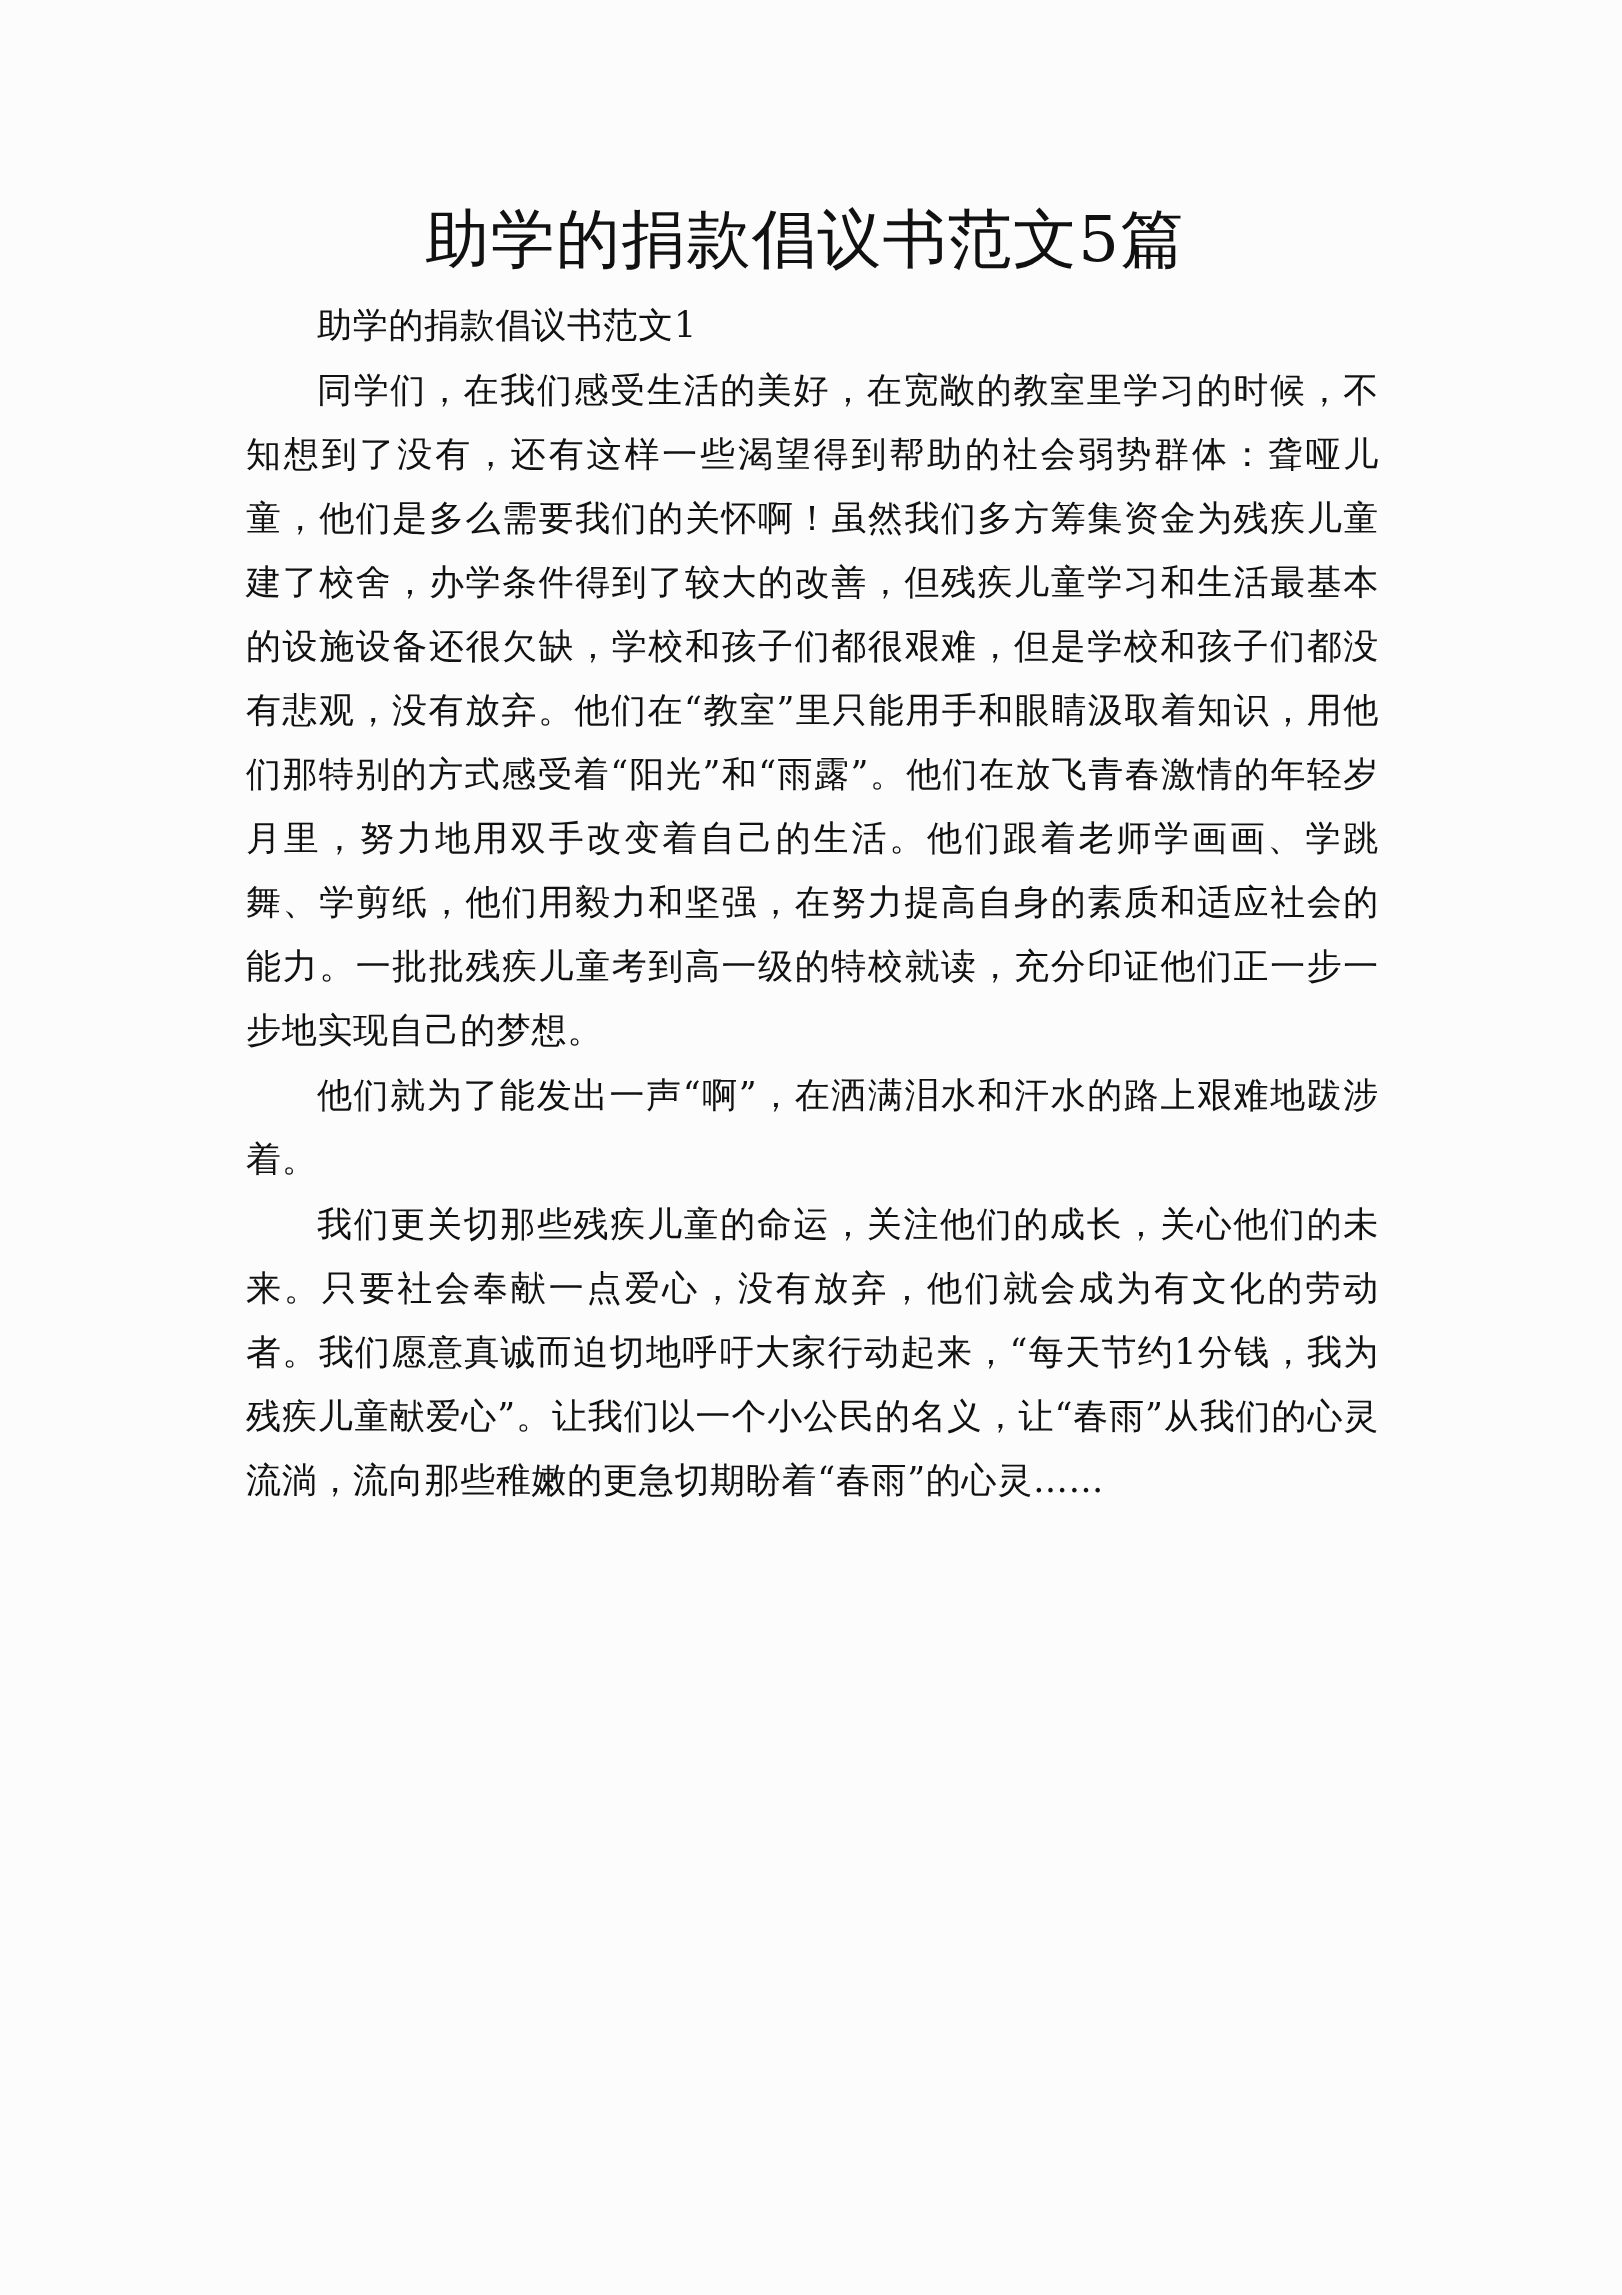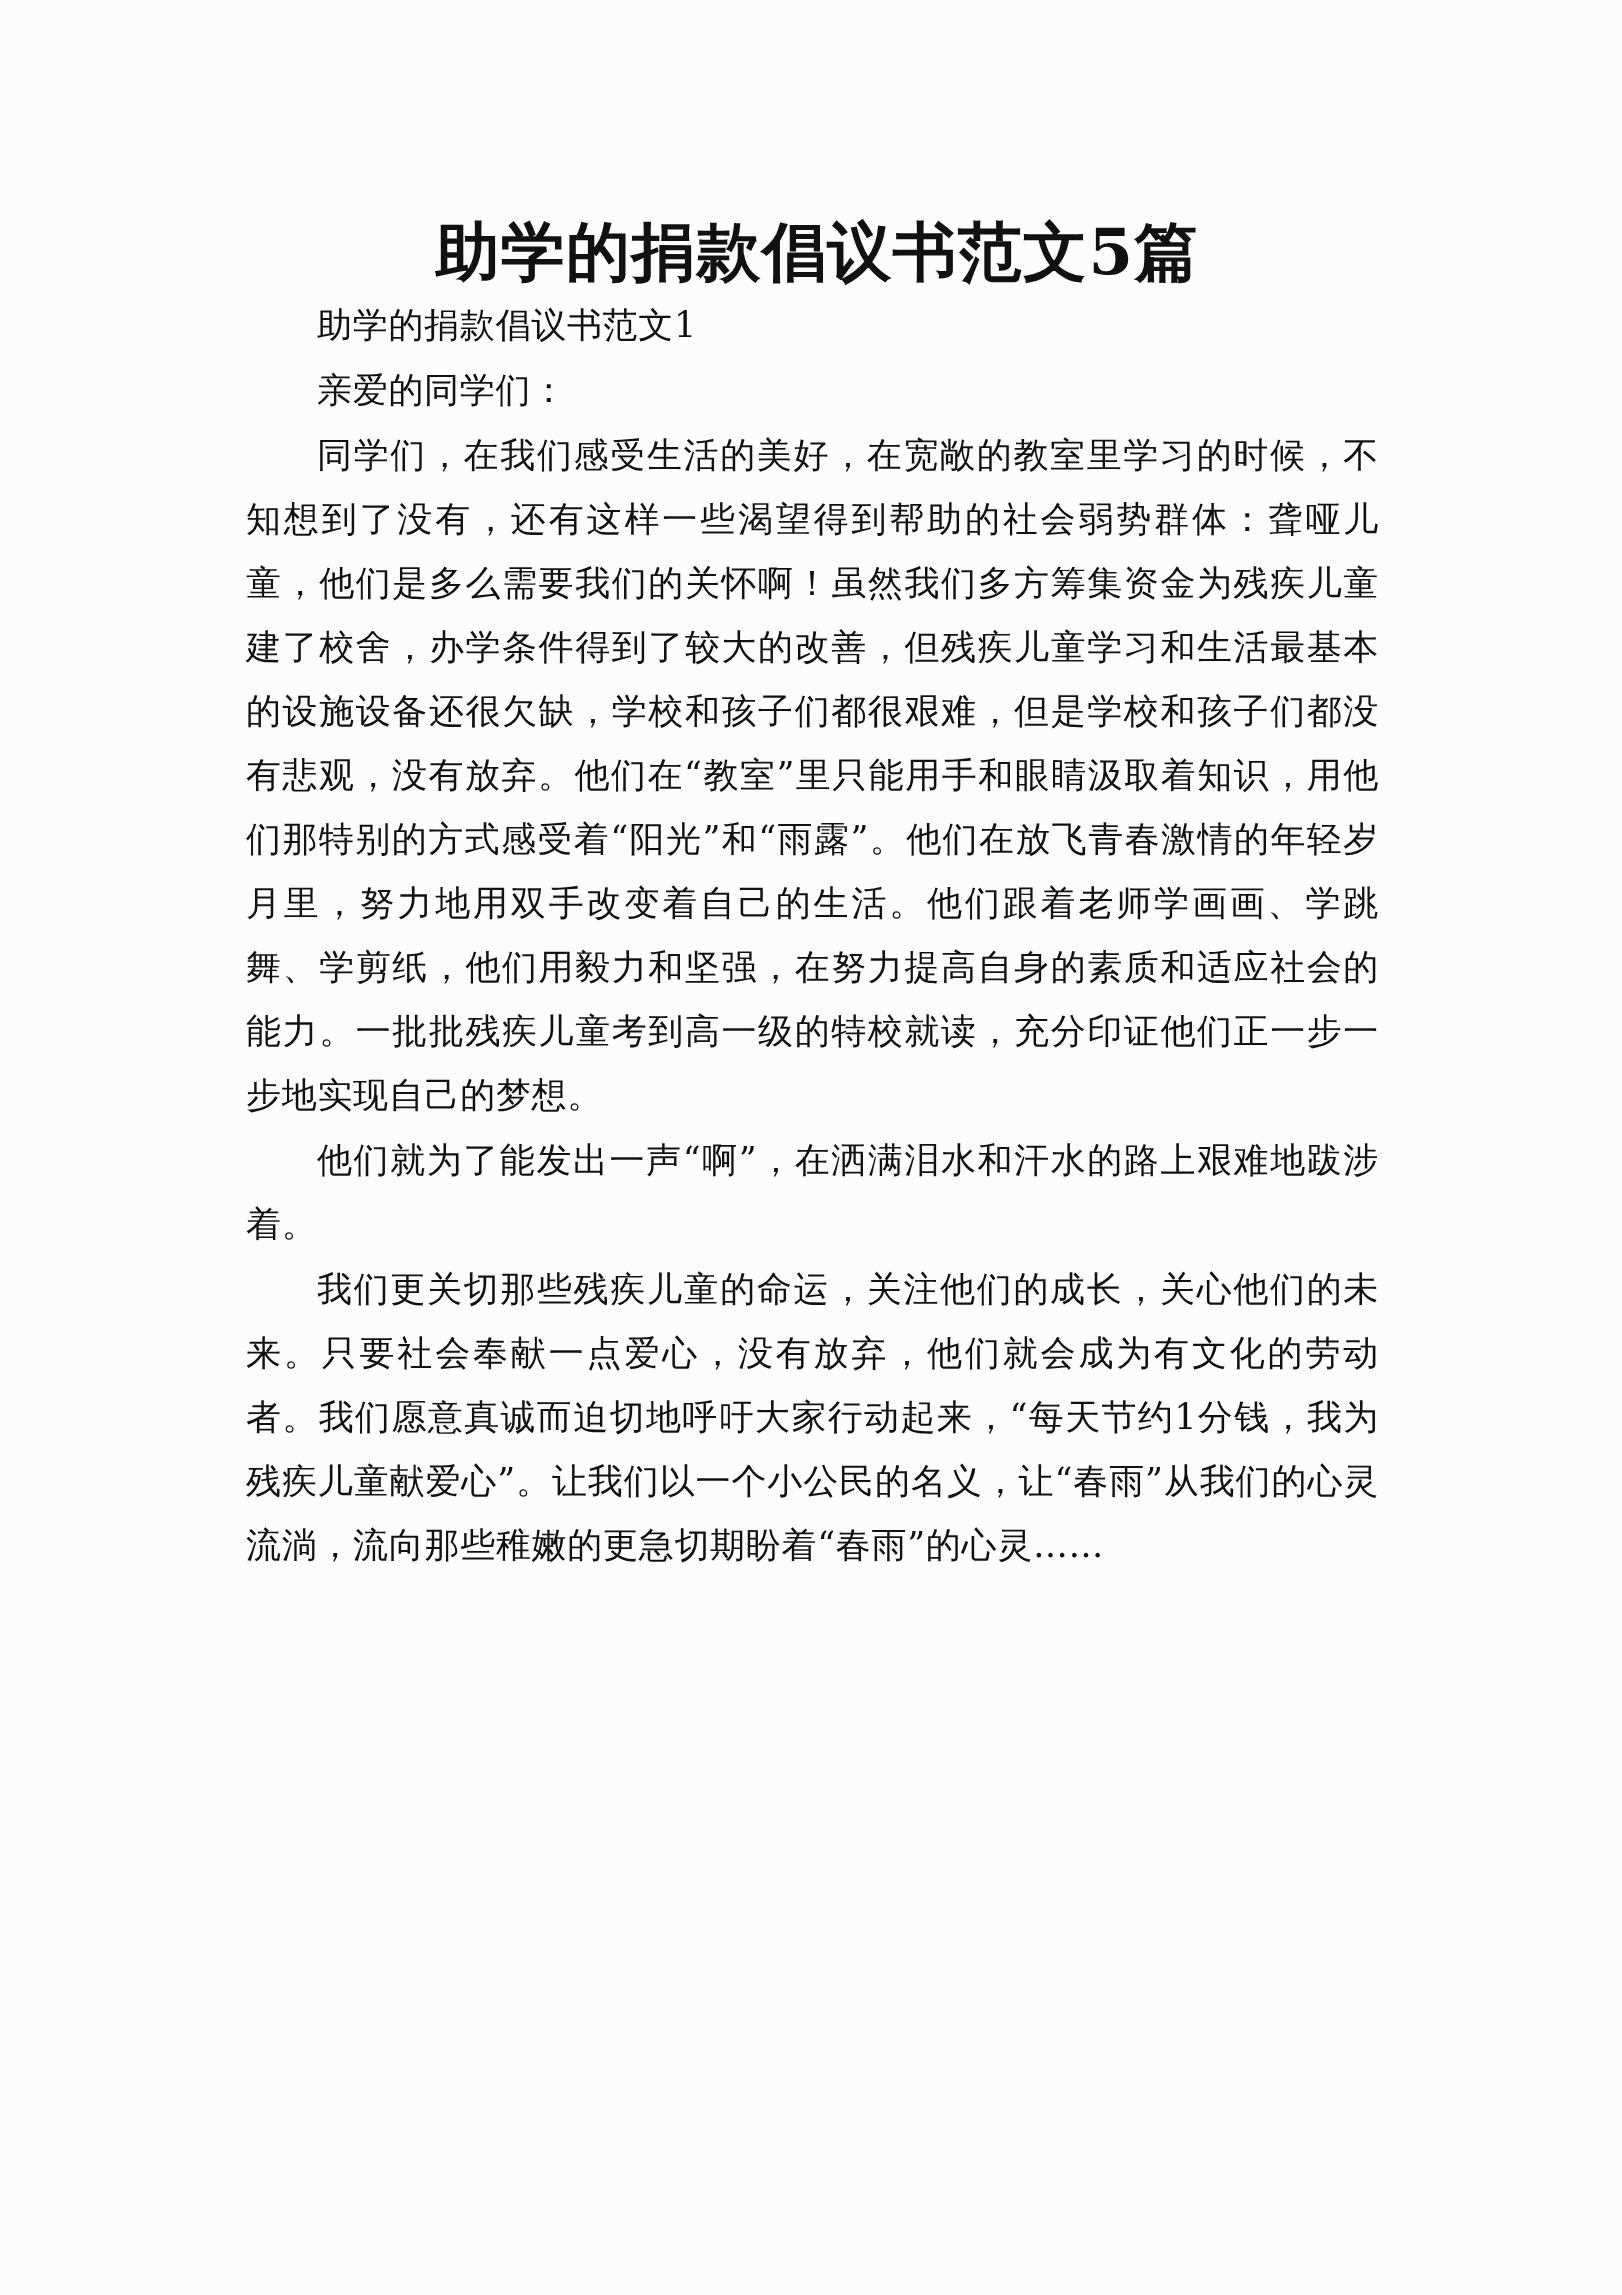--- a/index.html
+++ b/index.html
@@ -25,22 +25,22 @@
     }
     .title {
       position: absolute;
       left: 0;
       top: 196px;
       width: 1603px;
       text-align: center;
       font-size: 64px;
       line-height: 79px;
       letter-spacing: 1.3px;
-      font-weight: bold;
-      margin: 16px;
+      font-weight: normal;
+      margin: 4px;
     }
     .body {
       position: absolute;
       left: 245px;
       top: 292px;
       width: 1135px;
       font-size: 35px;
       line-height: 64px;
       letter-spacing: 0.7px;
       text-align: justify;
@@ -52,19 +52,18 @@
     }
   </style>
 </head>
 <body>
 
 <div class="page">
   <h1 class="title">助学的捐款倡议书范文5篇</h1>
 
   <div class="body">
     <p class="p">助学的捐款倡议书范文1</p>
-    <p class="p">亲爱的同学们：</p>
     <p class="p">同学们，在我们感受生活的美好，在宽敞的教室里学习的时候，不知想到了没有，还有这样一些渴望得到帮助的社会弱势群体：聋哑儿童，他们是多么需要我们的关怀啊！虽然我们多方筹集资金为残疾儿童建了校舍，办学条件得到了较大的改善，但残疾儿童学习和生活最基本的设施设备还很欠缺，学校和孩子们都很艰难，但是学校和孩子们都没有悲观，没有放弃。他们在“教室”里只能用手和眼睛汲取着知识，用他们那特别的方式感受着“阳光”和“雨露”。他们在放飞青春激情的年轻岁月里，努力地用双手改变着自己的生活。他们跟着老师学画画、学跳舞、学剪纸，他们用毅力和坚强，在努力提高自身的素质和适应社会的能力。一批批残疾儿童考到高一级的特校就读，充分印证他们正一步一步地实现自己的梦想。</p>
     <p class="p">他们就为了能发出一声“啊”，在洒满泪水和汗水的路上艰难地跋涉着。</p>
     <p class="p">我们更关切那些残疾儿童的命运，关注他们的成长，关心他们的未来。只要社会奉献一点爱心，没有放弃，他们就会成为有文化的劳动者。我们愿意真诚而迫切地呼吁大家行动起来，“每天节约1分钱，我为残疾儿童献爱心”。让我们以一个小公民的名义，让“春雨”从我们的心灵流淌，流向那些稚嫩的更急切期盼着“春雨”的心灵……</p>
   </div>
 </div>
 
 
 </body></html>

